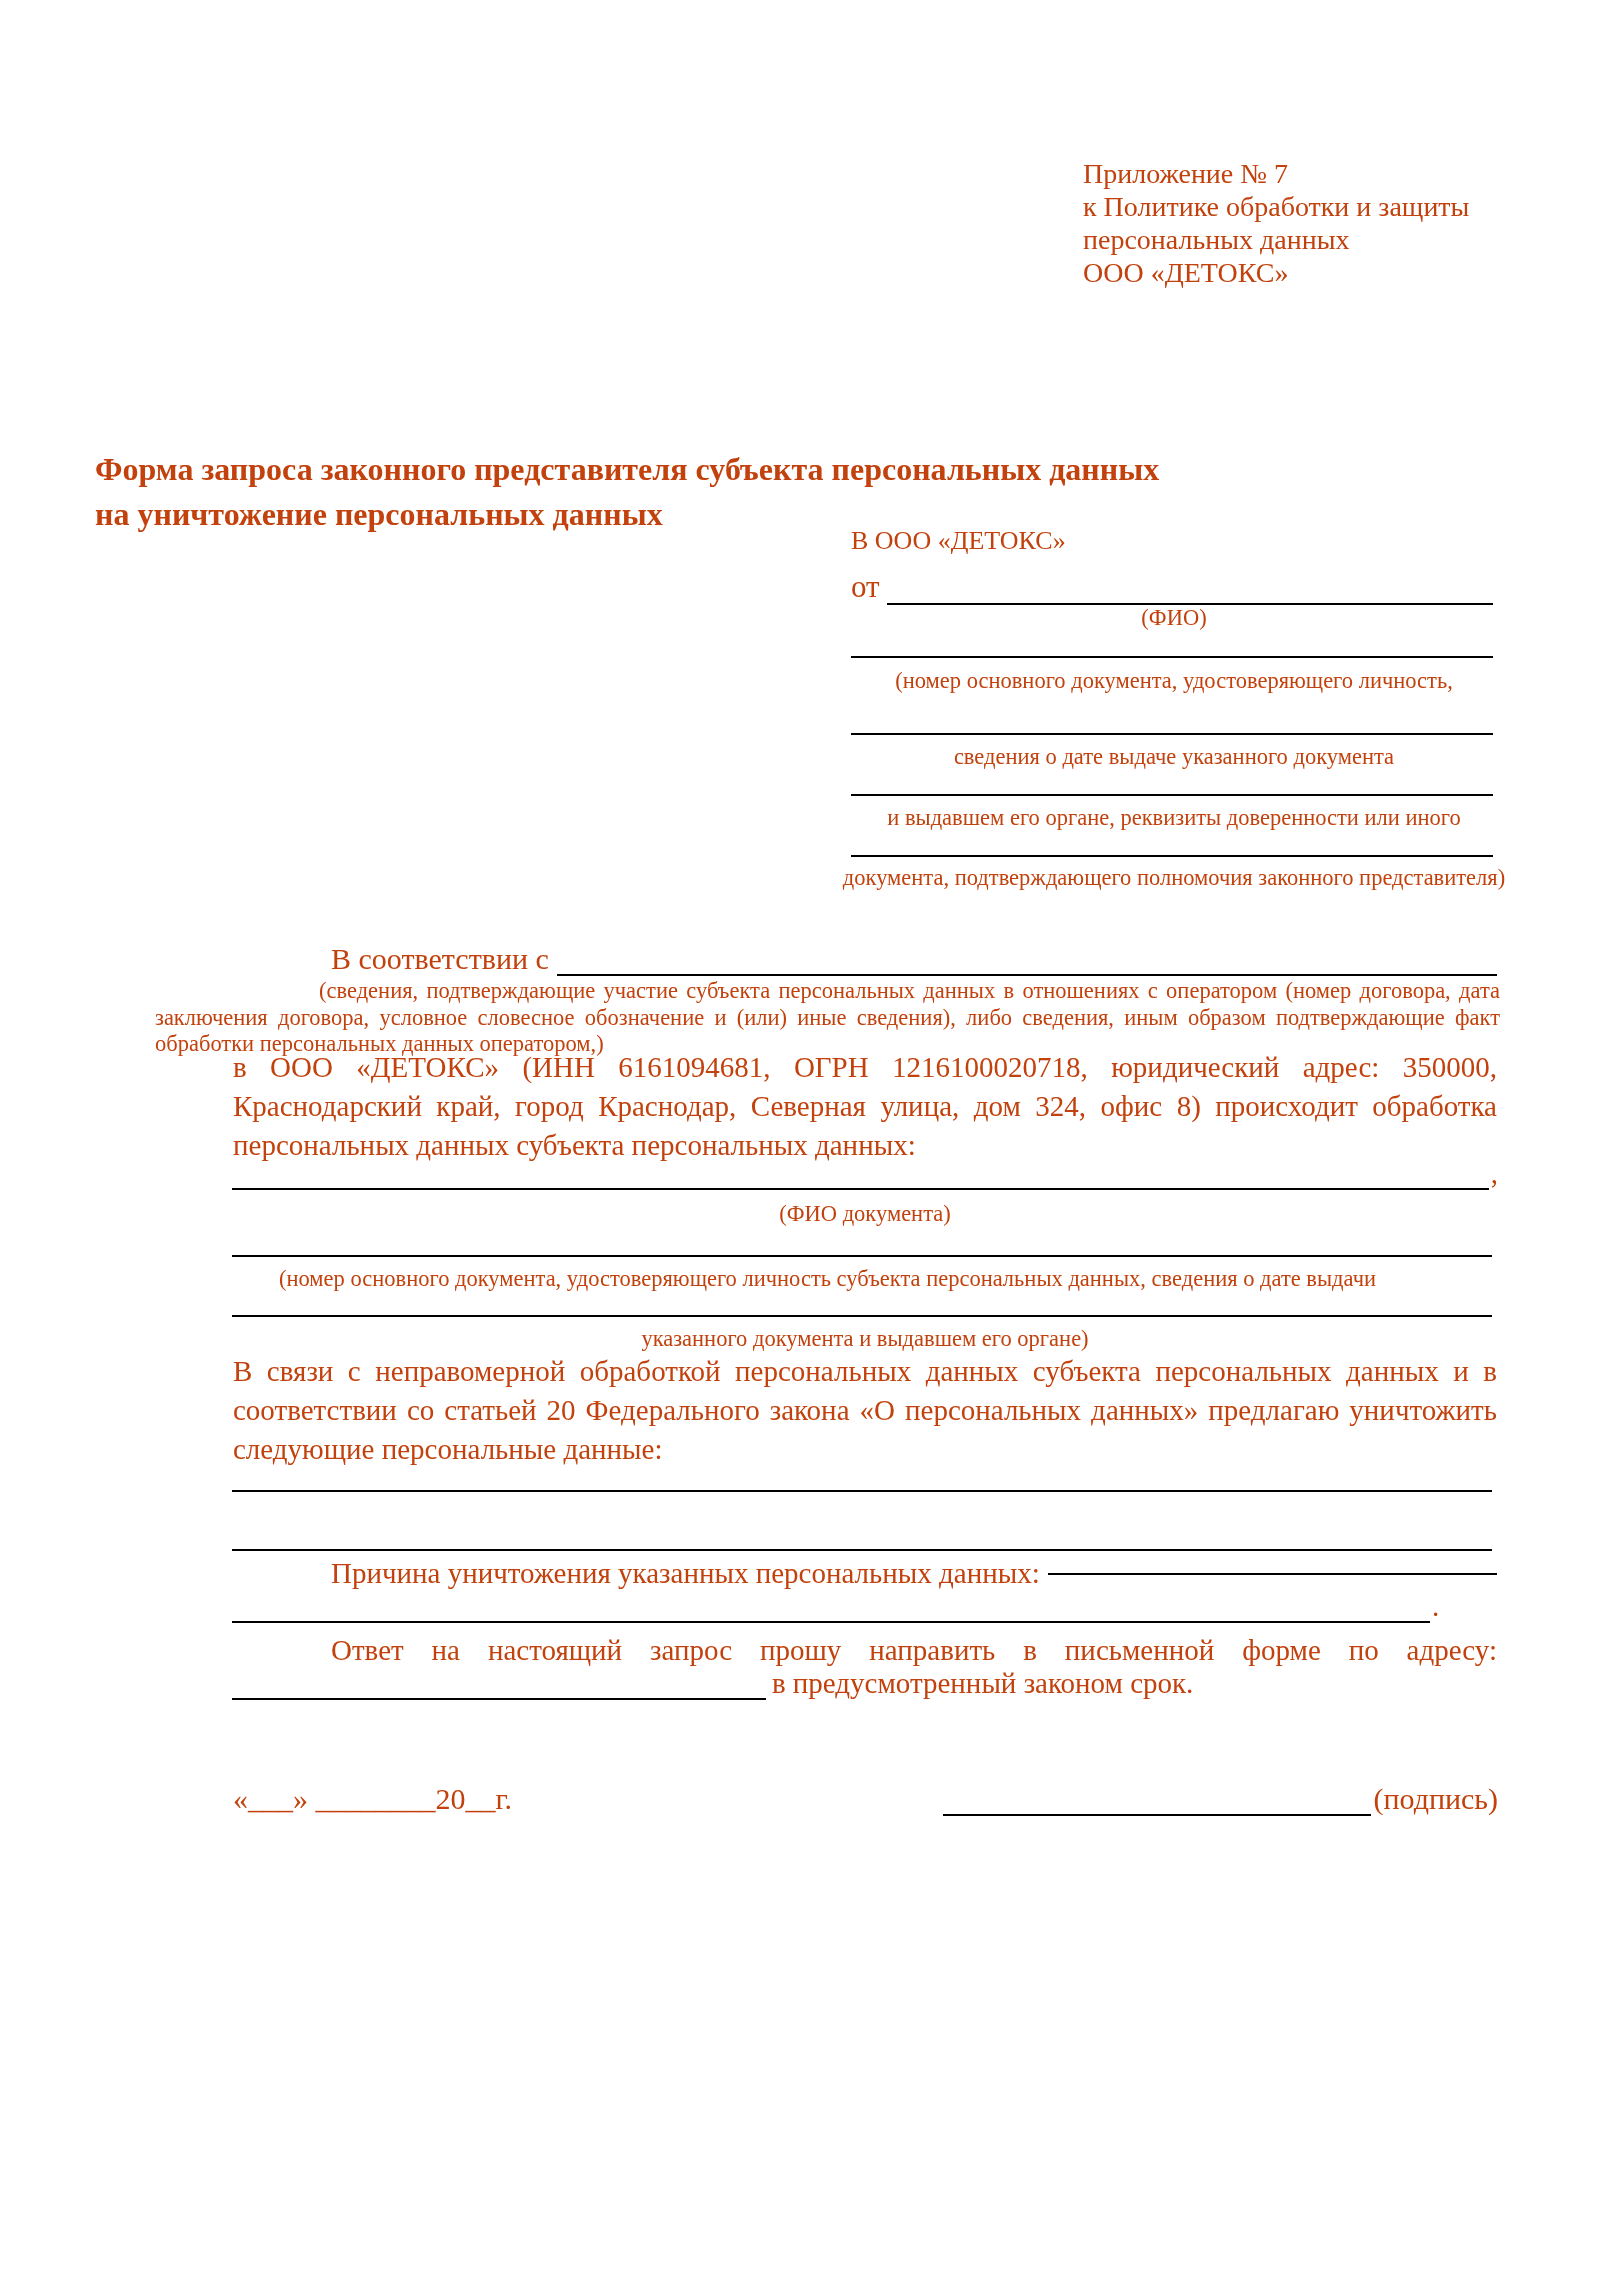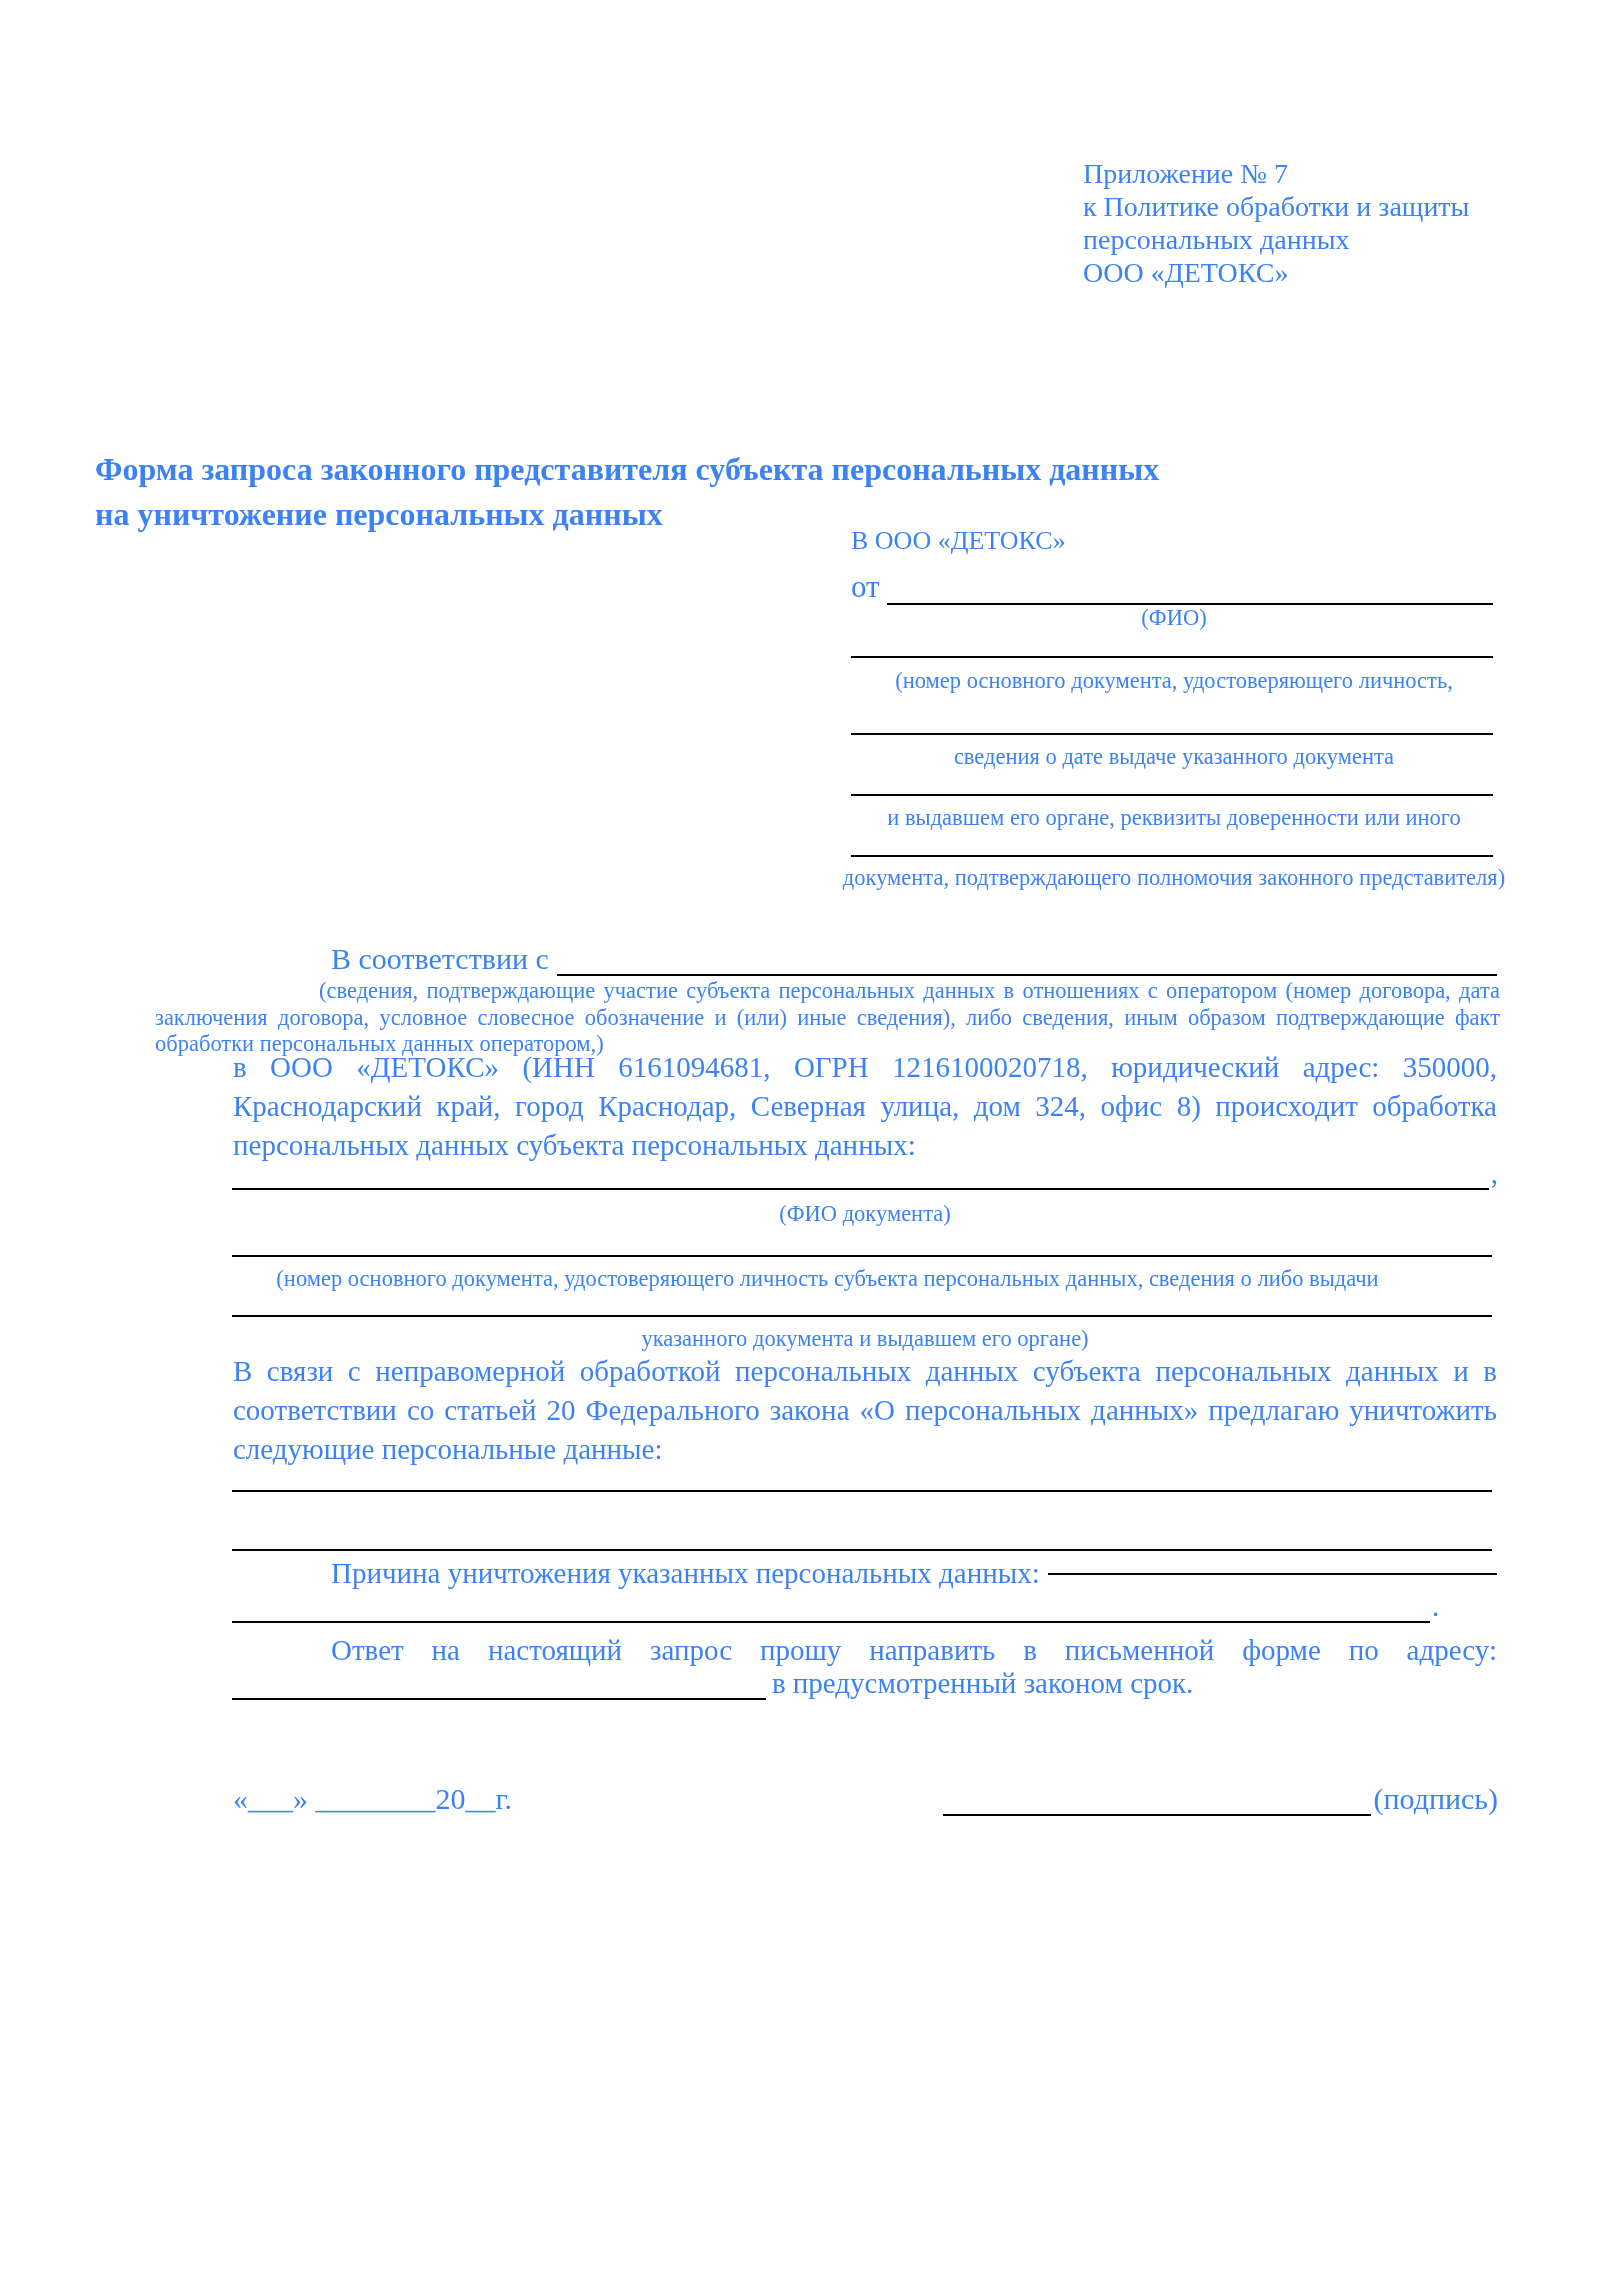--- a/index.html
+++ b/index.html
@@ -1,19 +1,19 @@
 <!DOCTYPE html>
 <html><head>
 <meta charset="utf-8">
 <style>
   html,body{margin:0;padding:0;background:#ffffff;}
   .page{
     position:relative;
     width:1621px;height:2294px;
-    background:#ffffff;color:#3b82f6;
+    background:#ffffff;color:#c2410c;
     font-family:"Liberation Serif", serif;
     overflow:hidden;
   }
   .abs{position:absolute;}
   
   .appendix{left:1083px;top:157px;width:431px;font-size:28px;line-height:33px;}
   
   .doc-title{left:95px;top:411px;width:1431px;text-align:left;font-weight:bold;font-size:32px;line-height:45px;margin-top:36px;}
   
   .to-org{left:851px;top:521px;font-size:26px;line-height:39px;}
@@ -103,21 +103,21 @@
 
   <div class="abs para operator-para">в ООО «ДЕТОКС» (ИНН 6161094681, ОГРН 1216100020718, юридический адрес: 350000, Краснодарский край, город Краснодар, Северная улица, дом 324, офис 8) происходит обработка персональных данных субъекта персональных данных:</div>
 
   <div class="abs subject-fio-row">
     <span class="fill"></span>
     <span class="tail">,</span>
   </div>
   <div class="abs cap subj-fio-cap">(ФИО документа)</div>
 
   <div class="rule r-subj1"></div>
-  <div class="abs cap subj-doc-cap1">(номер основного документа, удостоверяющего личность субъекта персональных данных, сведения о либо выдачи</div>
+  <div class="abs cap subj-doc-cap1">(номер основного документа, удостоверяющего личность субъекта персональных данных, сведения о дате выдачи</div>
 
   <div class="rule r-subj2"></div>
   <div class="abs cap subj-doc-cap2">указанного документа и выдавшем его органе)</div>
 
   <div class="abs para destruction-para">В связи с неправомерной обработкой персональных данных субъекта персональных данных и в соответствии со статьей 20 Федерального закона «О персональных данных» предлагаю уничтожить следующие персональные данные:</div>
 
   <div class="rule r-destroy1"></div>
   <div class="rule r-destroy2"></div>
 
   <div class="abs reason-row">

